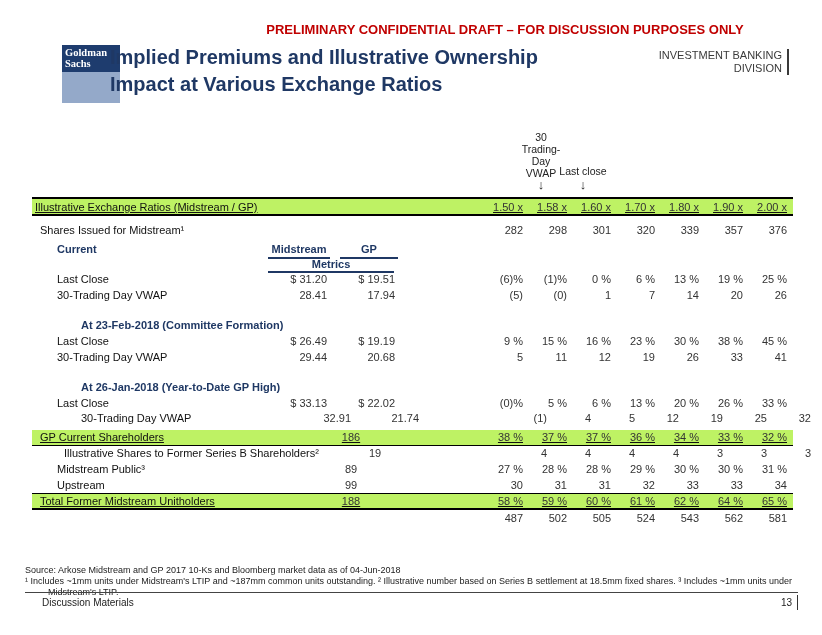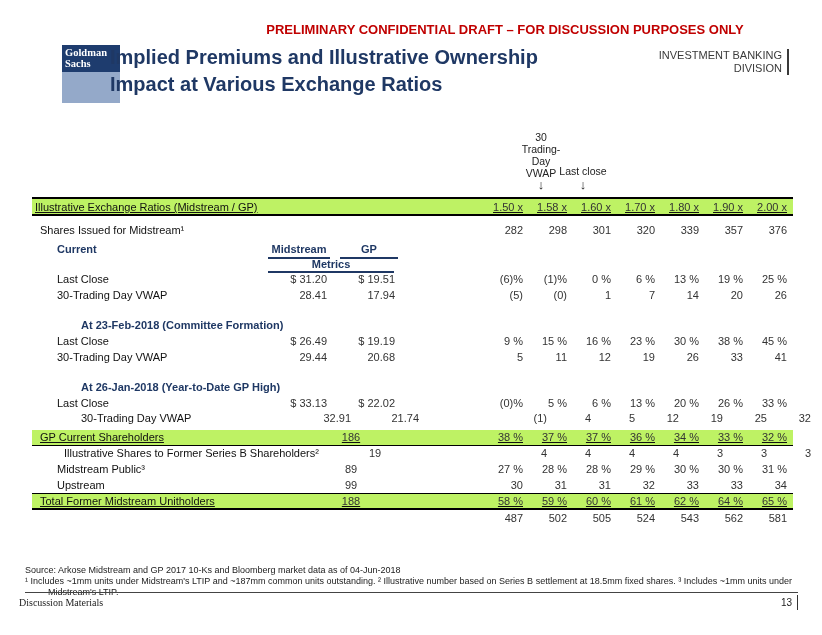--- a/index.html
+++ b/index.html
@@ -52,21 +52,21 @@
   .colhead-gp  { grid-column:3; text-align:center; border-bottom:2px solid #1F3864; margin:0 2px 0 8px; }
   .pf-head { border-bottom:2px solid #1F3864; }
   .gp-row { border-bottom:1px solid #000; height:16px; line-height:15px; }
   .total-row { border-top:1px solid #000; border-bottom:2px solid #000; height:17px; line-height:14px; }
 
   
   #footnotes { position:absolute; left:25px; top:565px; width:775px; color:#222; }
   #footnotes .source { font-size:9px; line-height:11px; }
   #footnotes .notes  { font-size:9px; line-height:11px; padding-left:23px; text-indent:-23px; }
   #footer-line { position:absolute; left:25px; right:24px; top:592px; border-top:1px solid #444; }
-  #footer-left { position:absolute; left:19px; top:597px; font-size:10px; color:#222;font-family:Liberation Serif, serif; }
+  #footer-left { position:absolute; left:42px; top:597px; font-size:10px; color:#222; }
   #footer-page { position:absolute; right:24px; top:595px; font-size:10px; color:#222;
                  border-right:1px solid #333; padding-right:5px; line-height:15px; }
 </style>
 </head>
 <body>
 
 <div id="banner">PRELIMINARY CONFIDENTIAL DRAFT – FOR DISCUSSION PURPOSES ONLY</div>
 
 <div id="logo">
   <div class="band">

